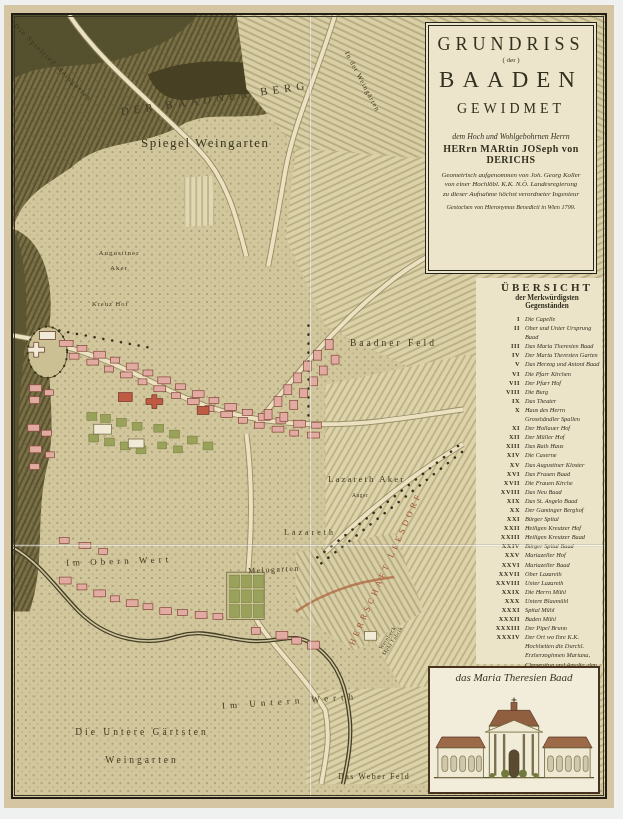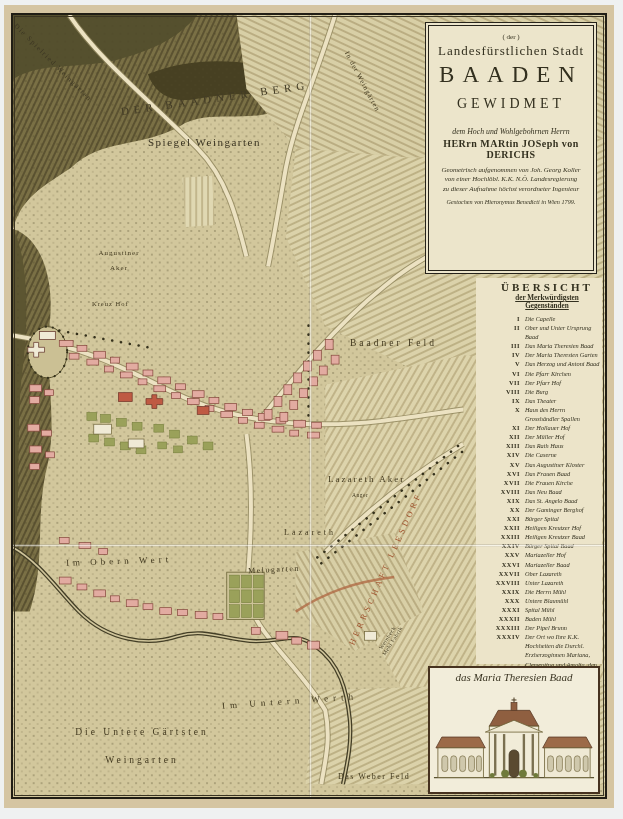--- a/index.html
+++ b/index.html
@@ -27,21 +27,21 @@
   .t-gewidmet{font-size:14px;letter-spacing:4px;margin-top:8px;}
   .t-ded1{font-size:7.8px;font-style:italic;margin-top:15px;}
   .t-derichs{font-size:10px;letter-spacing:.5px;margin-top:2px;font-weight:bold;}
   .t-dedbody{font-size:7.6px;font-style:italic;line-height:10.2px;white-space:pre-line;margin-top:2px;}
   .t-surv{font-size:6.9px;font-style:italic;line-height:9.3px;white-space:pre-line;margin-top:5px;}
   .t-imprint{font-size:6.2px;font-style:italic;margin-top:5px;}
   
   .legend{position:absolute;left:463px;top:263px;width:126px;height:386px;background:#ece4c9;z-index:15;
     color:#33301f;box-sizing:border-box;padding:3px 2px 0 18px;}
   .legend-title{text-align:center;font-size:11px;letter-spacing:3px;font-weight:bold;}
-  .legend-subtitle{text-align:center;font-size:7.2px;font-weight:bold;margin-top:1px;margin-bottom:4px;text-decoration:underline;}
+  .legend-subtitle{text-align:center;font-size:7.2px;font-weight:bold;margin-top:1px;margin-bottom:4px;}
   .lrow{display:flex;align-items:flex-start;line-height:9.1px;}
   .lnum{flex:0 0 26px;text-align:right;padding-right:5px;font-size:6.4px;font-weight:bold;letter-spacing:.5px;}
   .llab{flex:1;font-size:6.3px;font-style:italic;}
   
   .inset{position:absolute;left:415px;top:651px;width:172px;height:128px;background:#f2edda;
     border:2px solid #46321f;z-index:20;box-sizing:border-box;}
   .inset-caption{text-align:center;font-size:11px;font-style:italic;color:#3a3422;margin-top:3px;}
   .inset-svg{position:absolute;left:0;right:0;bottom:2px;width:100%;height:100px;display:block;}
 </style>
 </head>
@@ -242,43 +242,43 @@
         </g>
         <g fill="#bf5a43" stroke="#6e3328" stroke-width="0.7">
           <path d="M148,404 h6 v-4 h5 v4 h6 v6 h-6 v4 h-5 v-4 h-6 z"></path>
           <rect x="200" y="412" width="12" height="8"></rect>
           <rect x="120" y="398" width="14" height="9"></rect>
         </g>
       </svg>
 
       <div class="ml" style="left:5px;top:7px;font-size:7px;letter-spacing:1.5px;transform:rotate(45deg);transform-origin:0 0;color:#3a3422;">Die Spielried Weingärten</div>
       <div class="ml" style="left:107px;top:77px;font-size:11px;letter-spacing:5px;transform:rotate(-8deg);color:#433c26;">DER BAADNER BERG</div>
-      <div class="ml" style="left:135px;top:121px;font-size:11px;letter-spacing:1.5px;color:#3a3422;">Spiegel Weingarten</div>
+      <div class="ml" style="left:128px;top:121px;font-size:13px;letter-spacing:1.5px;color:#3a3422;">Spiegel Weingarten</div>
       <div class="ml" style="left:337px;top:35px;font-size:7px;letter-spacing:1px;transform:rotate(62deg);transform-origin:0 0;">In der Weingärten</div>
       <div class="ml" style="left:75px;top:231px;width:62px;text-align:center;font-size:7px;letter-spacing:1px;line-height:15px;">Augustiner
 Aker</div>
       <div class="ml" style="left:79px;top:285px;font-size:6.5px;letter-spacing:1px;">Kreuz Hof</div>
       <div class="ml" style="left:337px;top:323px;font-size:9.5px;letter-spacing:3px;">Baadner Feld</div>
       <div class="ml" style="left:315px;top:459px;font-size:9px;letter-spacing:2px;">Lazareth Aker</div>
       <div class="ml" style="left:339px;top:477px;font-size:5.5px;letter-spacing:.5px;">Anger</div>
       <div class="ml" style="left:271px;top:513px;font-size:8px;letter-spacing:3px;">Lazareth</div>
       <div class="ml" style="left:53px;top:541px;font-size:9px;letter-spacing:4px;transform:rotate(-2deg);">Im Obern Wert</div>
       <div class="ml" style="left:235px;top:550px;font-size:8px;letter-spacing:1.5px;transform:rotate(-3deg);">Melugarten</div>
       <div class="ml" style="left:209px;top:681px;font-size:9px;letter-spacing:5px;transform:rotate(-4deg);">Im Untern Werth</div>
       <div class="ml" style="left:49px;top:703px;width:160px;text-align:center;font-size:9.5px;letter-spacing:3px;line-height:28px;">Die Untere Gärtsten
 Weingarten</div>
       <div class="ml" style="left:325px;top:757px;font-size:8px;letter-spacing:1.5px;">Das Weber Feld</div>
       <div class="ml" style="left:363px;top:635px;font-size:5.5px;letter-spacing:.5px;transform:rotate(-58deg);transform-origin:0 0;text-align:center;">Wernbeck
 Mehl Fabrik</div>
       <div class="ml" style="left:339px;top:625px;font-size:8.5px;letter-spacing:3.5px;color:#a0522d;transform:rotate(-66deg);transform-origin:0 50%;">HERRSCHAFT LEESDORF</div>
 
       <div class="cartouche">
         <div class="inner">
+          <div class="t-grundriss">GRUNDRISS</div>
           <div class="t-der">( der )</div>
-          <div class="t-stadt">Landesfürstlichen Stadt</div>
           <div class="t-baaden">BAADEN</div>
           <div class="t-gewidmet">GEWIDMET</div>
           <div class="t-ded1">dem Hoch und Wohlgebohrnen Herrn</div>
           <div class="t-derichs">HERrn MARtin JOSeph von DERICHS</div>
           <div class="t-surv">Geometrisch aufgenommen von Joh. Georg Koller
 von einer Hochlöbl. K.K. N.Ö. Landesregierung
 zu dieser Aufnahme höchst verordneter Ingenieur</div>
           <div class="t-imprint">Gestochen von Hieronymus Benedicti in Wien 1799.</div>
         </div>
       </div>

